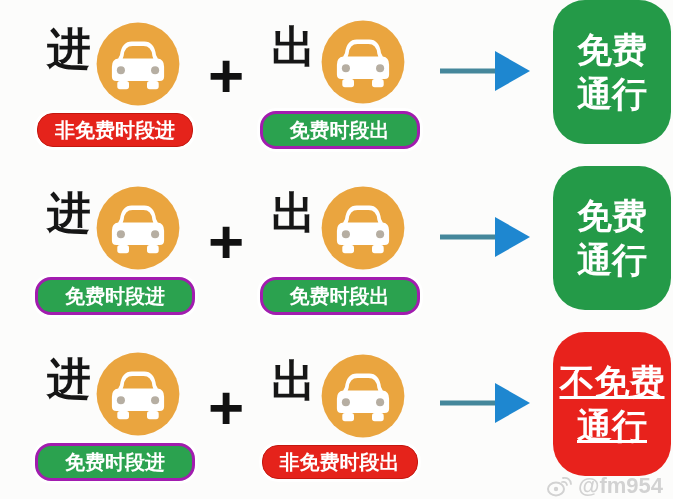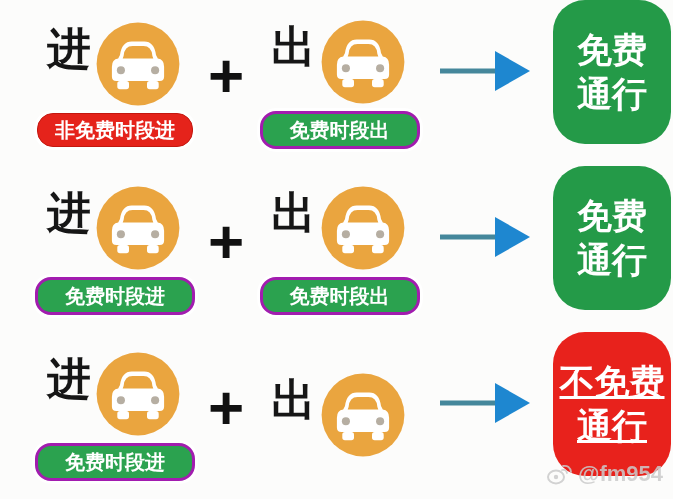--- a/index.html
+++ b/index.html
@@ -78,21 +78,21 @@
     color:#ffffff;
     font-weight:bold;
     font-size:35px;
     line-height:1.25;
     text-align:center;
   }
   .result.green{background:var(--box_green);}
   .result.red{background:var(--box_red);text-decoration:underline;}
   .watermark{
     position:absolute;
-    right:10px;bottom:12px;
+    right:10px;bottom:0;
     display:flex;
     align-items:center;
     gap:5px;
     color:var(--watermark);
     font-size:22px;
     font-weight:bold;
     opacity:.85;
   }
   
   .c-circle{fill:var(--orange);}
@@ -212,20 +212,21 @@
         <svg class="car-badge" viewBox="0 0 100 100">
           <circle class="c-circle" cx="50" cy="50" r="46"></circle>
           <path class="c-body" d="M30 40 Q32 25 43 25 L57 25 Q68 25 70 40 L72 44 Q79 45 79 53 L79 64 Q79 69 74 69 L26 69 Q21 69 21 64 L21 53 Q21 45 28 44 Z"></path>
           <path class="c-glass" d="M34 41 Q35 30 44 30 L56 30 Q65 30 66 41 L67 44 L33 44 Z"></path>
           <circle class="c-light" cx="31" cy="57" r="4.5"></circle>
           <circle class="c-light" cx="69" cy="57" r="4.5"></circle>
           <rect class="c-body" x="27" y="69" width="13" height="9" rx="3"></rect>
           <rect class="c-body" x="60" y="69" width="13" height="9" rx="3"></rect>
         </svg>
       </div>
+      <div class="tag red">非免费时段出</div>
     </div>
     <svg class="arrow" width="96" height="46" viewBox="0 0 96 46">
       <line x1="3" y1="23" x2="62" y2="23" stroke="var(--arrow_shaft)" stroke-width="5"></line>
       <polygon points="58,3 58,43 93,23" fill="var(--arrow_head)"></polygon>
     </svg>
     <div class="result red">
       <span>不免费</span>
       <span>通行</span>
     </div>
   </div>

